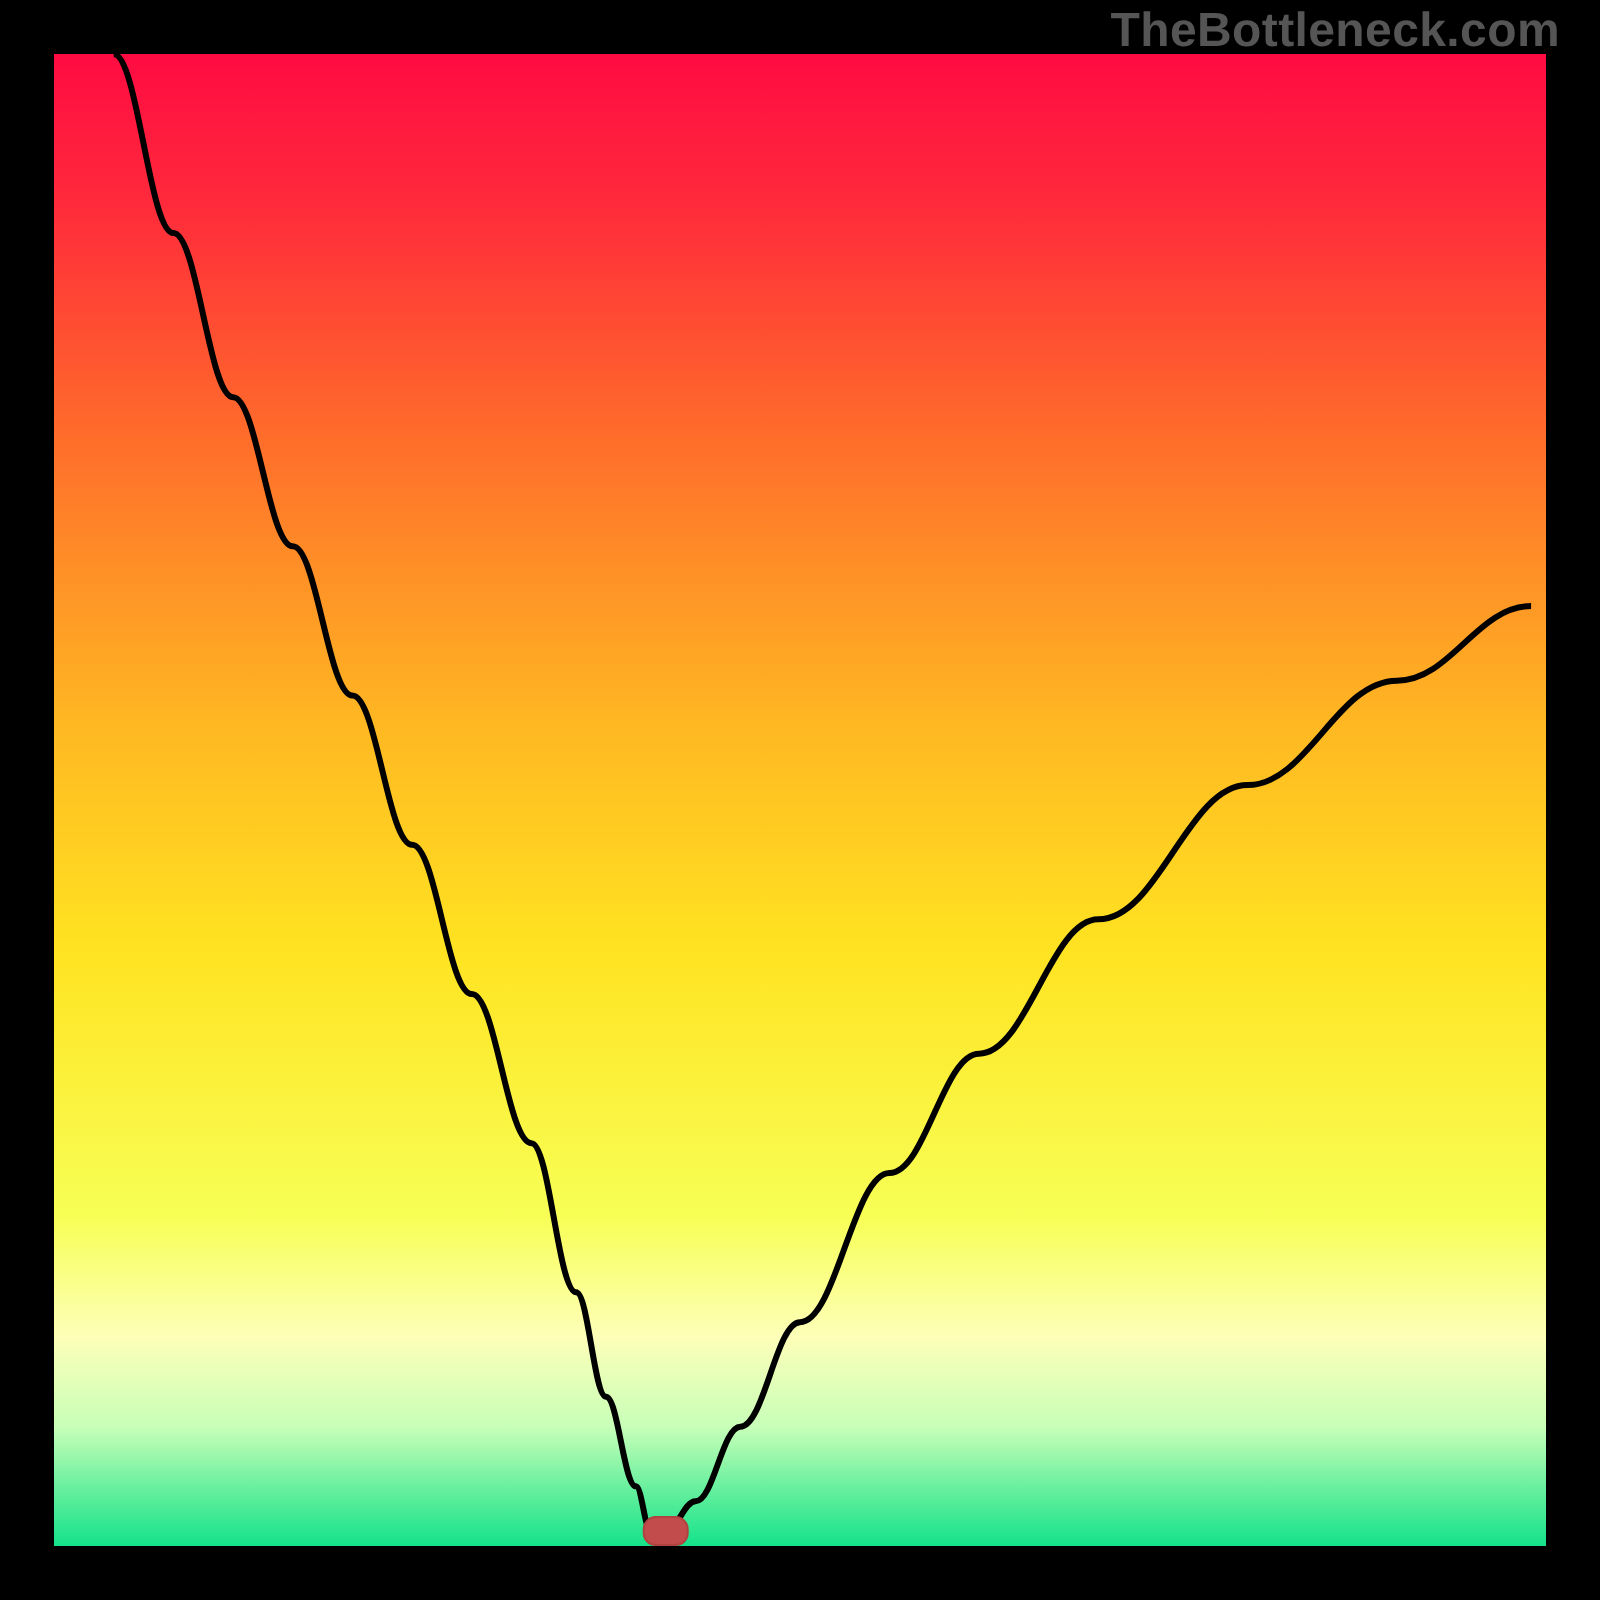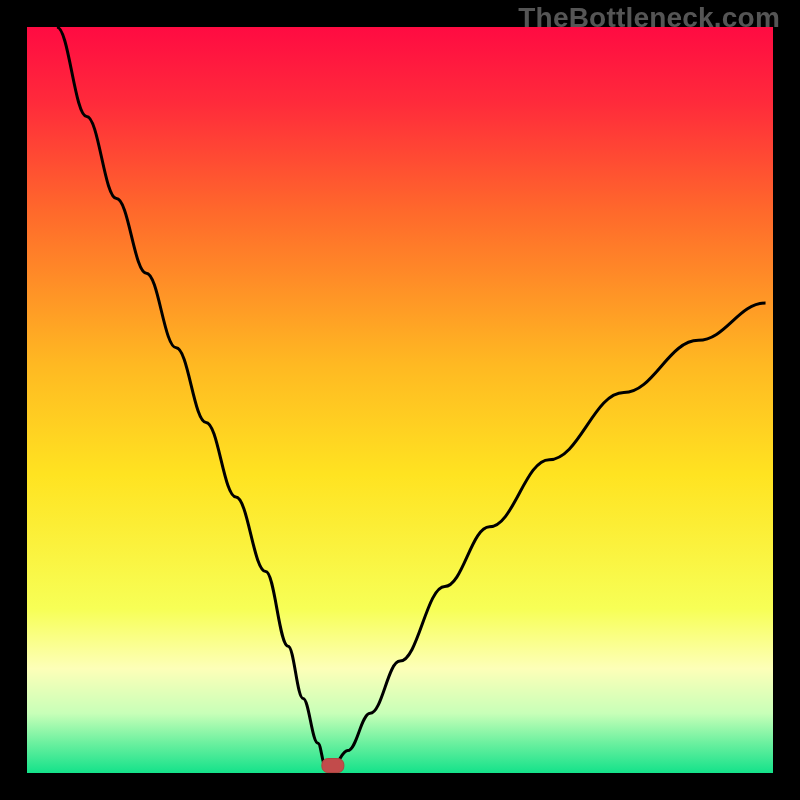--- a/index.html
+++ b/index.html
@@ -14,21 +14,21 @@
     position: relative;
     width: 800px;
     height: 800px;
     background: #000;
   }
   .watermark {
     position: absolute;
     top: 2px;
     right: 20px;
     font-family: Arial, Helvetica, sans-serif;
-    font-size: 28px;
+    font-size: 24px;
     font-weight: bold;
     color: #555555;
     letter-spacing: 0.2px;
     z-index: 10;
   }
   svg {
     position: absolute;
     left: 0;
     top: 0;
   }

